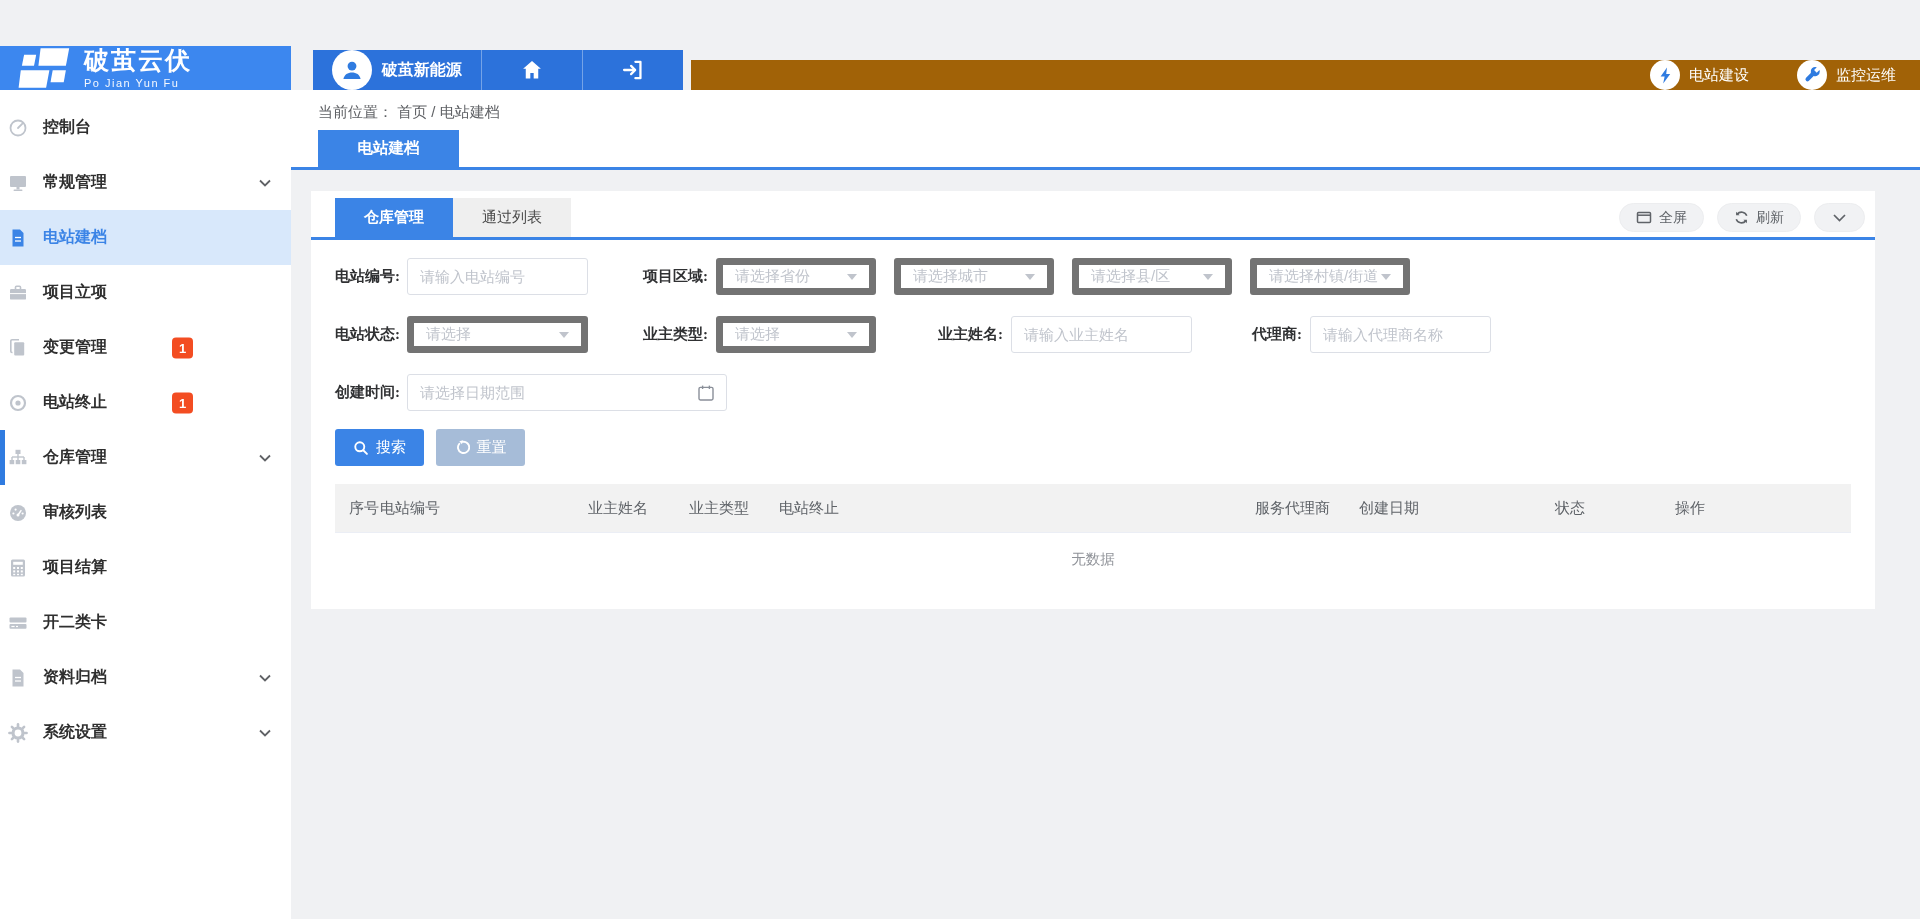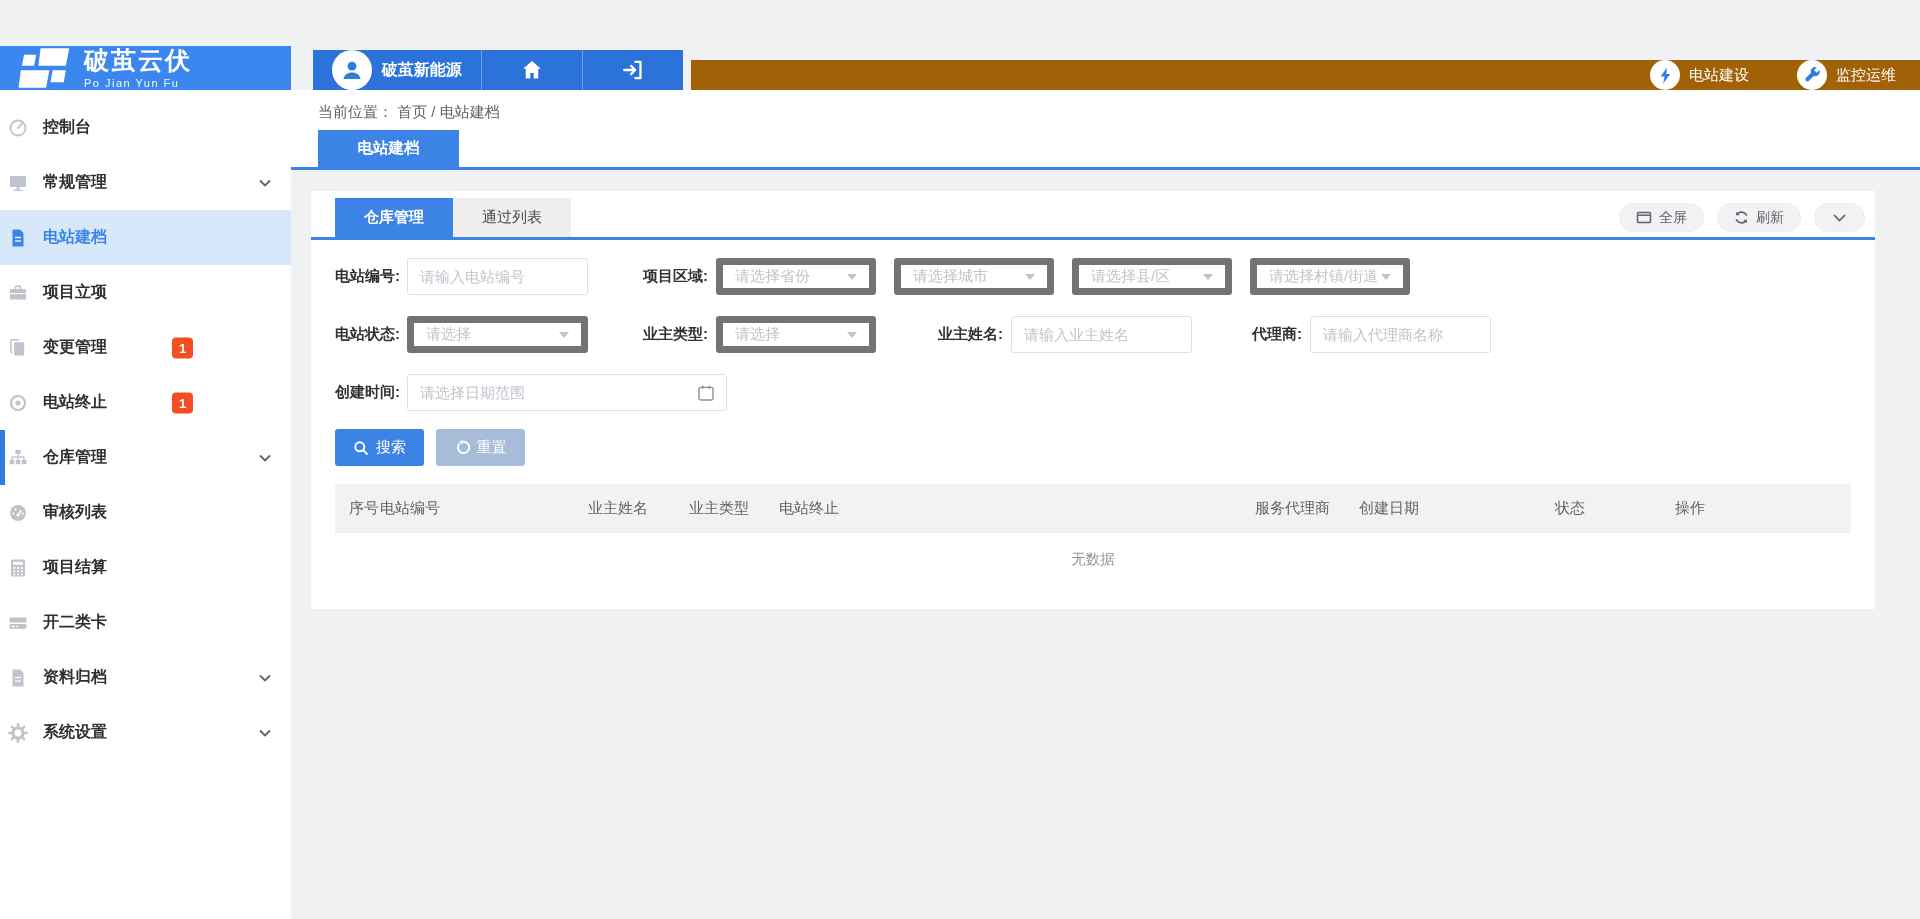--- a/index.html
+++ b/index.html
@@ -62,21 +62,21 @@
   .ptab.inactive { background:#EFEFEF; color:#4a4a4a; }
   .tabs-line { height:3px; background:#3B84E6; }
 
   .toolbar { position:absolute; top:12px; right:10px; display:flex; gap:13px; }
   .pill { height:29px; border-radius:15px; background:#F1F2F4; display:flex; align-items:center; justify-content:center; gap:7px; padding:0 16px; font-size:14px; color:#5f6368; cursor:pointer; border:1px solid #ECEDEF; }
   .pill.small { width:51px; padding:0; }
 
   
   .filters { padding:18px 24px 0 24px; }
   .frow { display:flex; align-items:center; height:37px; margin-bottom:21px; }
-  .flabel { font-size:15px; font-weight:600; color:#303133; text-align:right; padding-right:8px; white-space:nowrap; }
+  .flabel { font-size:15px; font-weight:600; color:#303133; text-align:right; padding-right:8px; white-space:nowrap;font-family:Liberation Serif, serif; }
   .w1 { width:72px; } .w2 { width:128px; } .w3 { width:135px; } .w4 { width:118px; }
   .tin { height:37px; border:1px solid #DCDFE6; border-radius:3px; padding:0 12px; font-size:15px; color:#303133; outline:none; font-family:inherit; background:#fff; }
   .tin::placeholder { color:#C0C4CC; }
   .sel { height:37px; border:7px solid #737373; border-radius:3px; background:#fff; display:flex; align-items:center; justify-content:space-between; padding:0 12px; cursor:pointer; }
   .sel .ph { font-size:15px; color:#C0C4CC; }
   .caret { width:0; height:0; border-left:5px solid transparent; border-right:5px solid transparent; border-top:6px solid #C0C4CC; }
   .ml18 { margin-left:18px; }
   .date-wrap { position:relative; width:320px; }
   .date-wrap .tin { width:100%; padding-right:40px; }
   .date-ico { position:absolute; right:12px; top:50%; transform:translateY(-50%); display:flex; }

